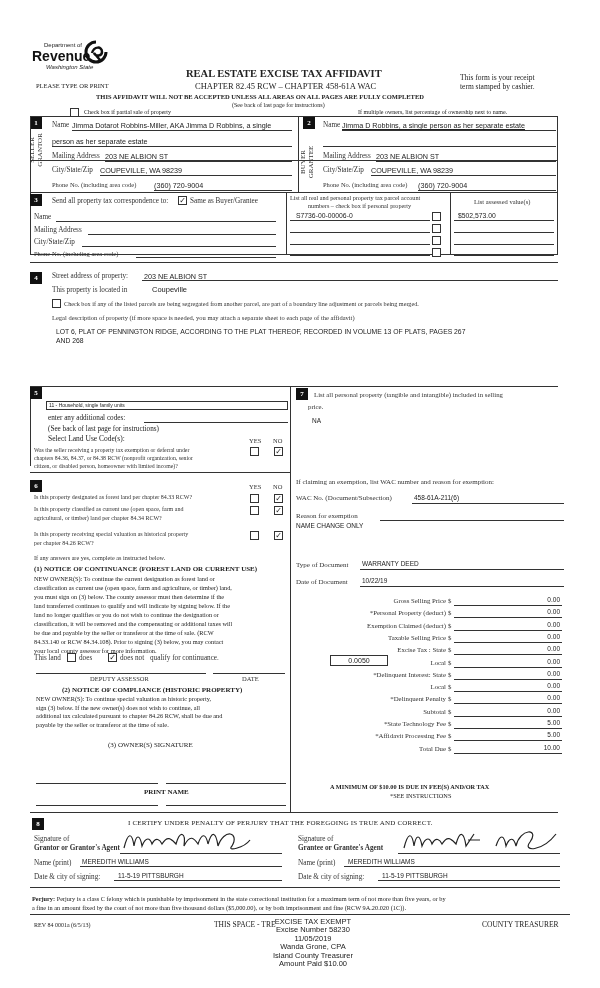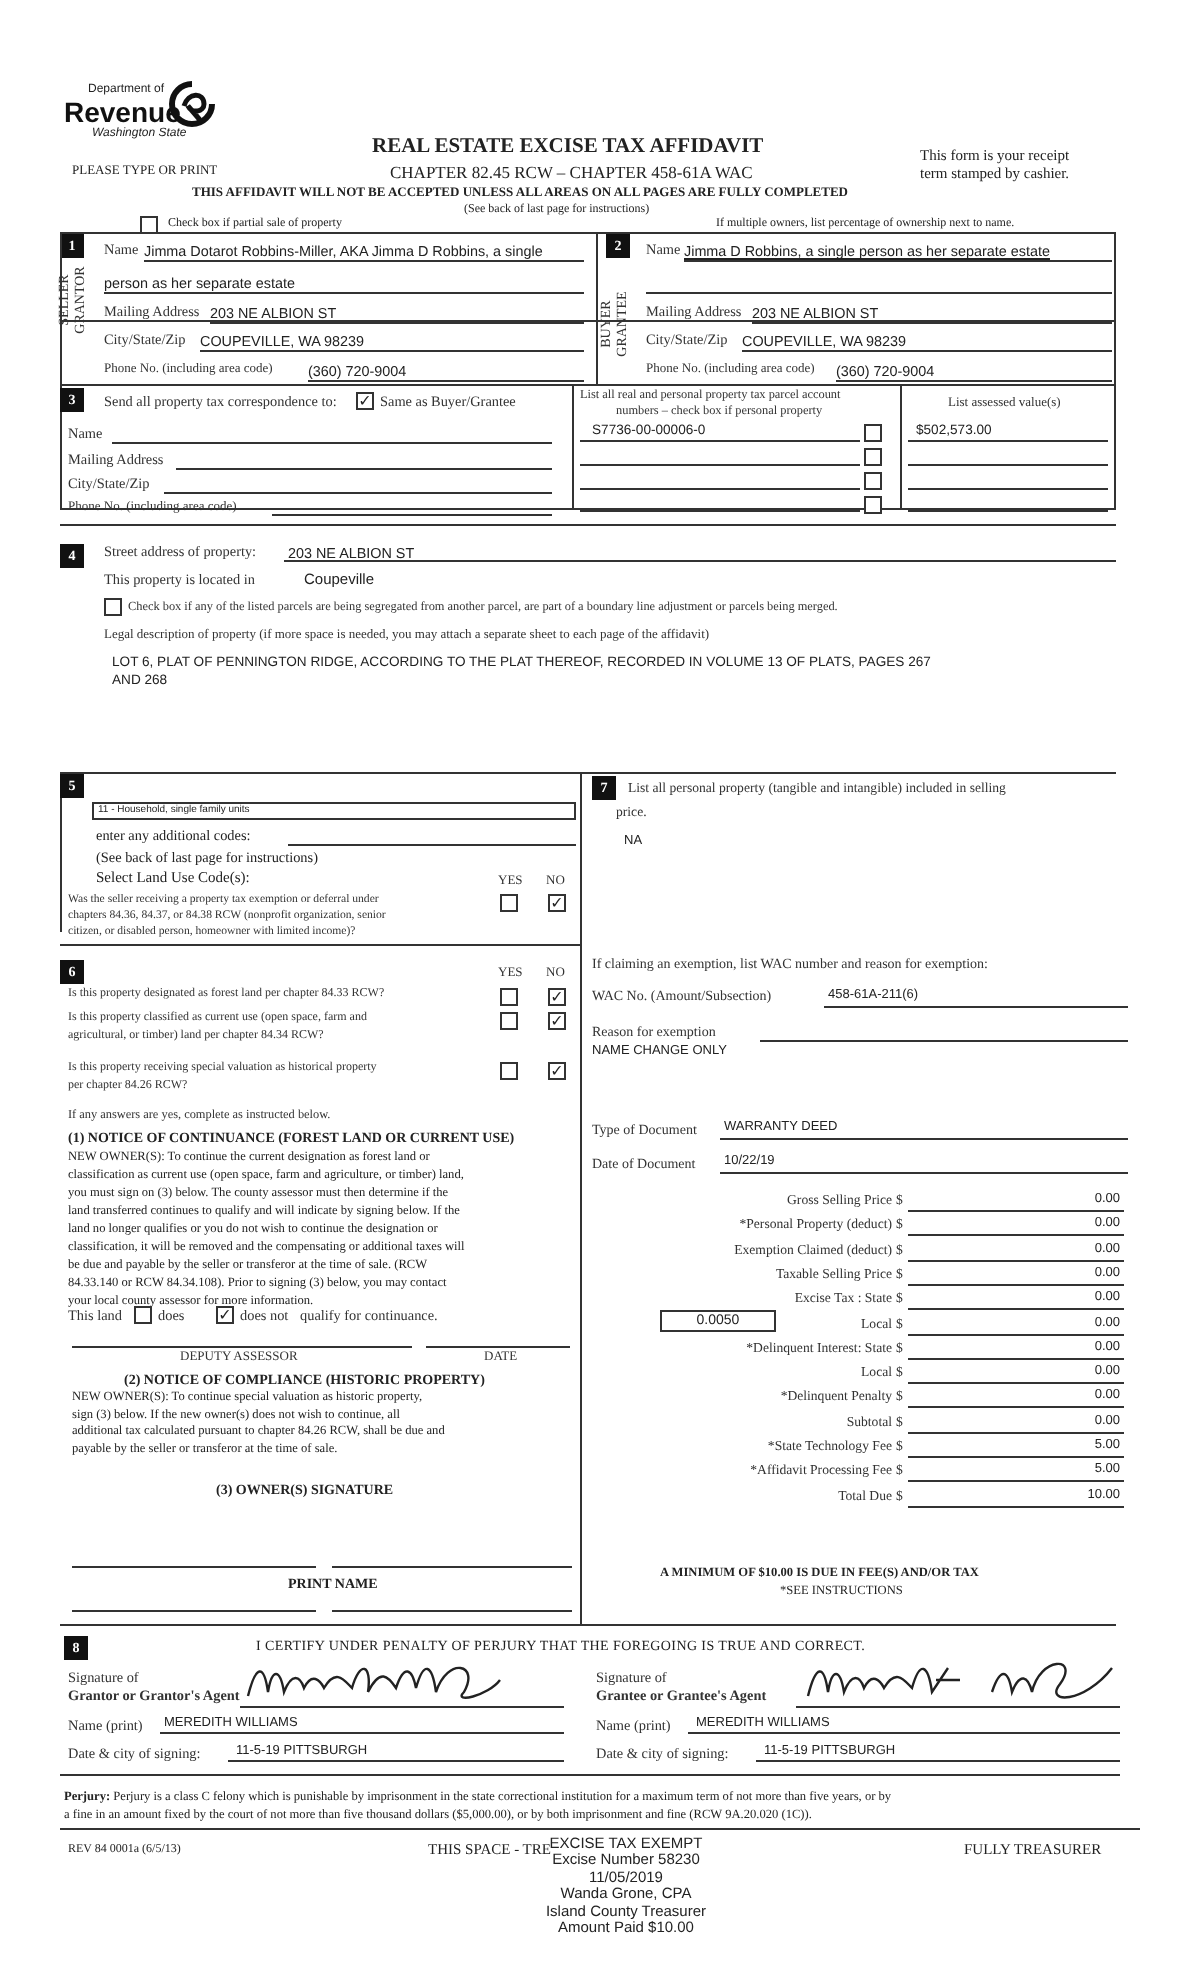--- a/index.html
+++ b/index.html
@@ -212,34 +212,34 @@
 <div class="lbl" style="left:90px;top:675px;font-size:6.5px;">DEPUTY ASSESSOR</div>
 <div class="lbl" style="left:242px;top:675px;font-size:6.5px;">DATE</div>
 
 <div class="abs" style="left:62px;top:686px;font-size:7px;font-weight:bold;white-space:nowrap;">(2) NOTICE OF COMPLIANCE (HISTORIC PROPERTY)</div>
 <div class="abs" style="left:36px;top:695px;font-size:6.3px;line-height:8.5px;width:256px;">
   <div>NEW OWNER(S): To continue special valuation as historic property,</div>
   <div>sign (3) below. If the new owner(s) does not wish to continue, all</div>
   <div>additional tax calculated pursuant to chapter 84.26 RCW, shall be due and</div>
   <div>payable by the seller or transferor at the time of sale.</div>
 </div>
-<div class="abs" style="left:108px;top:741px;font-size:7px;font-weight:bold;white-space:nowrap;">(3)  OWNER(S) SIGNATURE</div>
+<div class="abs" style="left:108px;top:741px;font-size:7px;font-weight:normal;white-space:nowrap;">(3)  OWNER(S) SIGNATURE</div>
 <div class="line" style="left:36px;top:783px;width:122px;"></div>
 <div class="line" style="left:166px;top:783px;width:120px;"></div>
 <div class="abs" style="left:144px;top:788px;font-size:7px;font-weight:bold;white-space:nowrap;">PRINT NAME</div>
 <div class="line" style="left:36px;top:805px;width:122px;"></div>
 <div class="line" style="left:166px;top:805px;width:120px;"></div>
 
 <div class="num" style="left:296px;top:388px;">7</div>
 <div class="lbl" style="left:314px;top:391px;font-size:6.8px;">List all  personal property (tangible and intangible) included in selling</div>
 <div class="lbl" style="left:308px;top:403px;font-size:6.8px;">price.</div>
 <div class="val" style="left:312px;top:417px;font-size:6.5px;">NA</div>
 
 <div class="lbl" style="left:296px;top:478px;font-size:7px;">If claiming an exemption, list WAC number and reason for exemption:</div>
-<div class="lbl" style="left:296px;top:494px;font-size:7px;">WAC No. (Amount/Subsection)</div>
+<div class="lbl" style="left:296px;top:494px;font-size:7px;">WAC No. (Document/Subsection)</div>
 <div class="val" style="left:414px;top:494px;font-size:6.5px;">458-61A-211(6)</div>
 <div class="line" style="left:412px;top:503px;width:152px;"></div>
 <div class="lbl" style="left:296px;top:512px;font-size:7px;">Reason for exemption</div>
 <div class="line" style="left:380px;top:520px;width:184px;"></div>
 <div class="val" style="left:296px;top:522px;font-size:6.5px;">NAME CHANGE ONLY</div>
 <div class="lbl" style="left:296px;top:561px;font-size:7px;">Type of Document</div>
 <div class="val" style="left:362px;top:560px;font-size:6.5px;">WARRANTY DEED</div>
 <div class="line" style="left:360px;top:569px;width:204px;"></div>
 <div class="lbl" style="left:296px;top:578px;font-size:7px;">Date of Document</div>
 <div class="val" style="left:362px;top:577px;font-size:6.5px;">10/22/19</div>
@@ -363,21 +363,21 @@
 <div class="line" style="left:378px;top:880px;width:182px;"></div>
 <div class="abs" style="left:30px;top:887px;width:530px;height:1px;background:#333;"></div>
 
 <div class="abs" style="left:32px;top:894px;font-size:6.3px;line-height:9px;width:540px;">
   <div><b>Perjury:</b><span> Perjury is a class C felony which is punishable by imprisonment in the state correctional institution for a maximum term of not more than five years, or by</span></div>
   <div>a fine in an amount fixed by the court of not more than five thousand dollars ($5,000.00), or by both imprisonment and fine (RCW 9A.20.020 (1C)).</div>
 </div>
 <div class="abs" style="left:30px;top:914px;width:540px;height:1px;background:#333;"></div>
 <div class="abs" style="left:34px;top:922px;font-size:6px;">REV 84 0001a (6/5/13)</div>
 <div class="abs" style="left:214px;top:920px;font-size:7.5px;">THIS SPACE - TRE</div>
-<div class="abs" style="left:482px;top:920px;font-size:7.5px;">FULLY TREASURER</div>
+<div class="abs" style="left:482px;top:920px;font-size:7.5px;">COUNTY TREASURER</div>
 <div class="abs sans" style="left:258px;top:918px;width:110px;text-align:center;font-size:7.5px;line-height:8.4px;color:#222;">
   <div>EXCISE TAX EXEMPT</div>
   <div>Excise Number 58230</div>
   <div>11/05/2019</div>
   <div>Wanda Grone, CPA</div>
   <div>Island County Treasurer</div>
   <div>Amount Paid $10.00</div>
 </div>
 
 </body></html>

